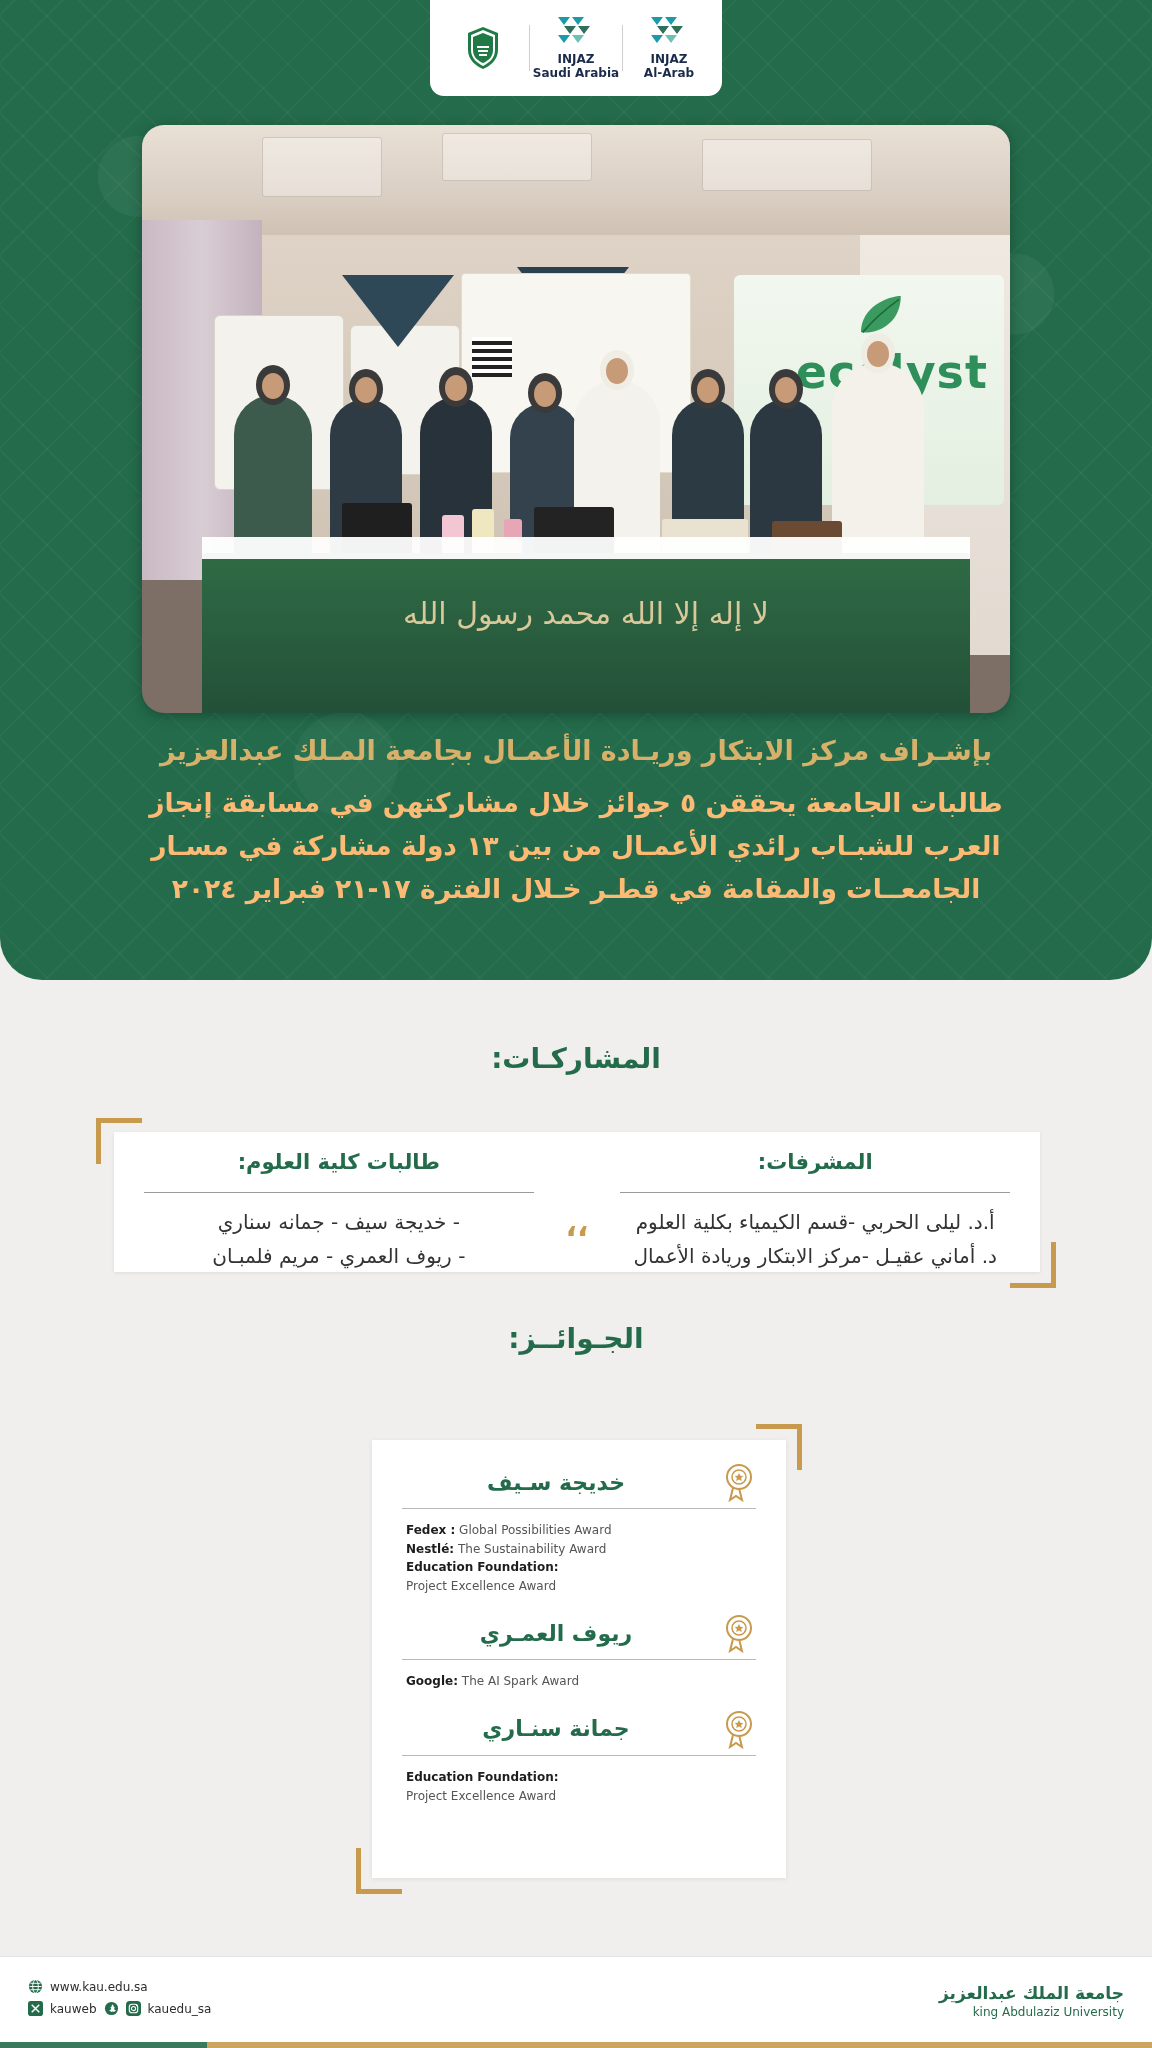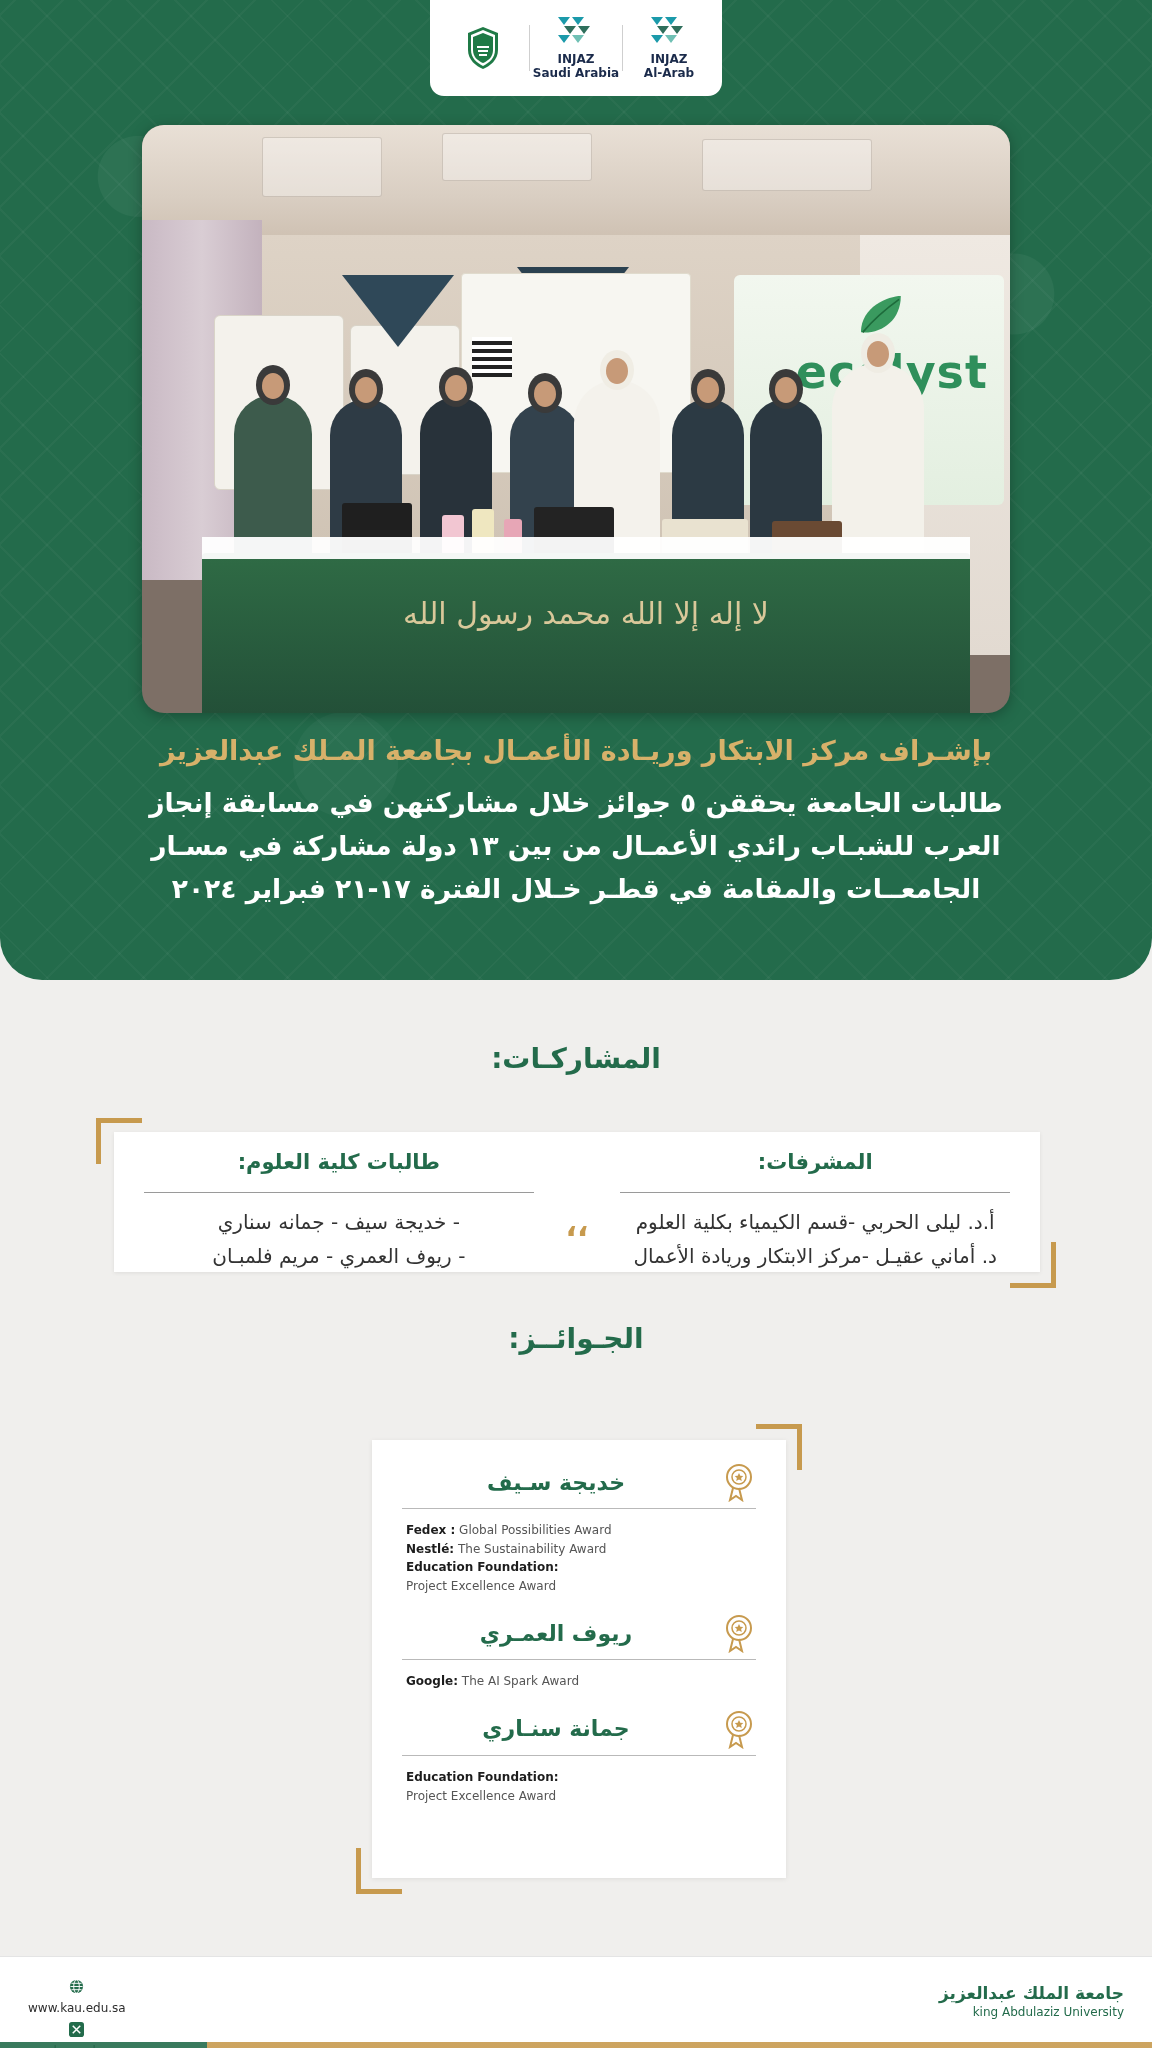--- a/index.html
+++ b/index.html
@@ -142,21 +142,21 @@
     color: #d7b16a;
     font-size: 27px;
     font-weight: bold;
     letter-spacing: .5px;
     z-index: 3;
   }
   .headline-white {
     position: absolute;
     top: 782px; left: 126px; width: 900px;
     text-align: center;
-    color: #ffffff;
+    color: #fdba74;
     font-size: 26.5px;
     font-weight: bold;
     line-height: 1.62;
     z-index: 3;
   }
 
   
   .section-title {
     position: absolute;
     width: 1152px;
@@ -220,21 +220,21 @@
     left: 0; bottom: 0; width: 1152px; height: 92px;
     background: #ffffff;
     border-top: 1px solid #e4e4e4;
   }
   .footer::after {
     content:""; position:absolute; left:0; bottom:0; width:100%; height:6px;
     background: linear-gradient(90deg,#236b4b 0 18%, #c79a4e 18% 100%);
     opacity:.9;
   }
   .f-left { position: absolute; left: 28px; top: 22px; direction: ltr; }
-  .f-row { display: flex; align-items: center; gap: 7px; margin-bottom: 7px; font-size: 12px; color: #2d2d2d; flex-direction: column; }
+  .f-row { display: flex; align-items: center; gap: 7px; margin-bottom: 7px; font-size: 12px; color: #2d2d2d; }
   .f-ico { width: 15px; height: 15px; flex: none; }
   .f-right { position: absolute; right: 28px; top: 26px; text-align: right; }
   .f-ar { font-size: 17px; color: #236b4b; font-weight: bold; text-align: center; }
   .f-en { font-size: 12px; color: #236b4b; direction: ltr; text-align: right; margin-top: 2px; }
 </style>
 </head>
 <body>
 
 <div class="page">
 

